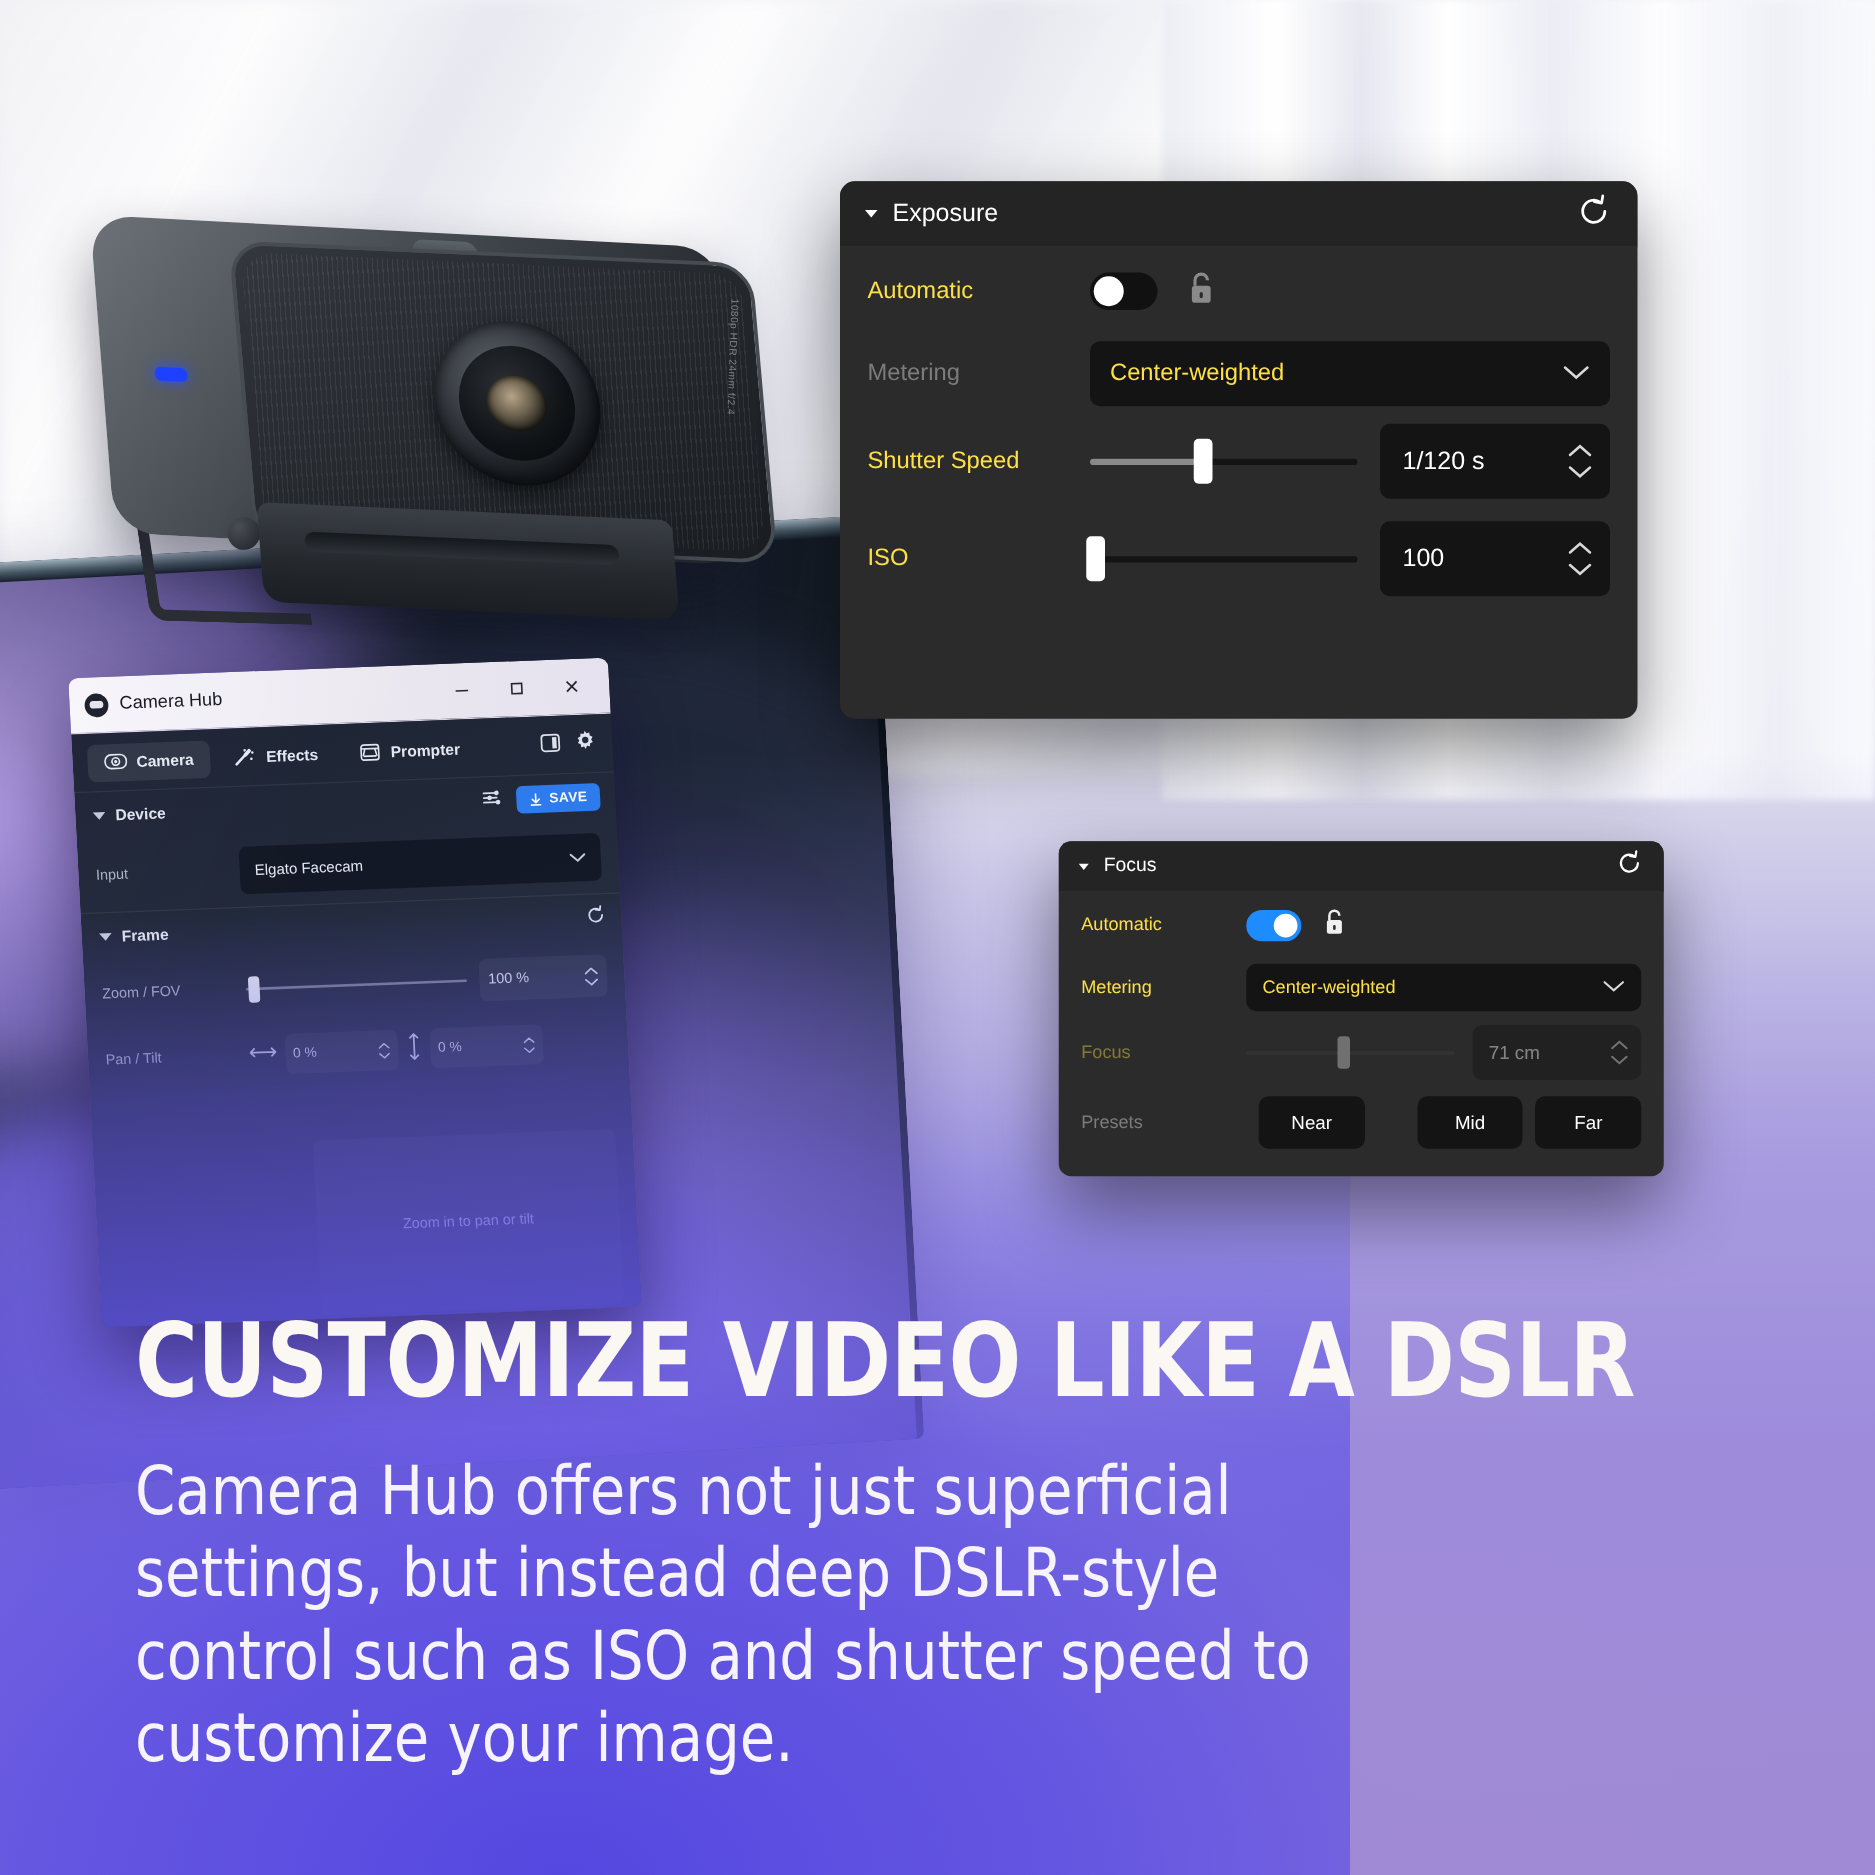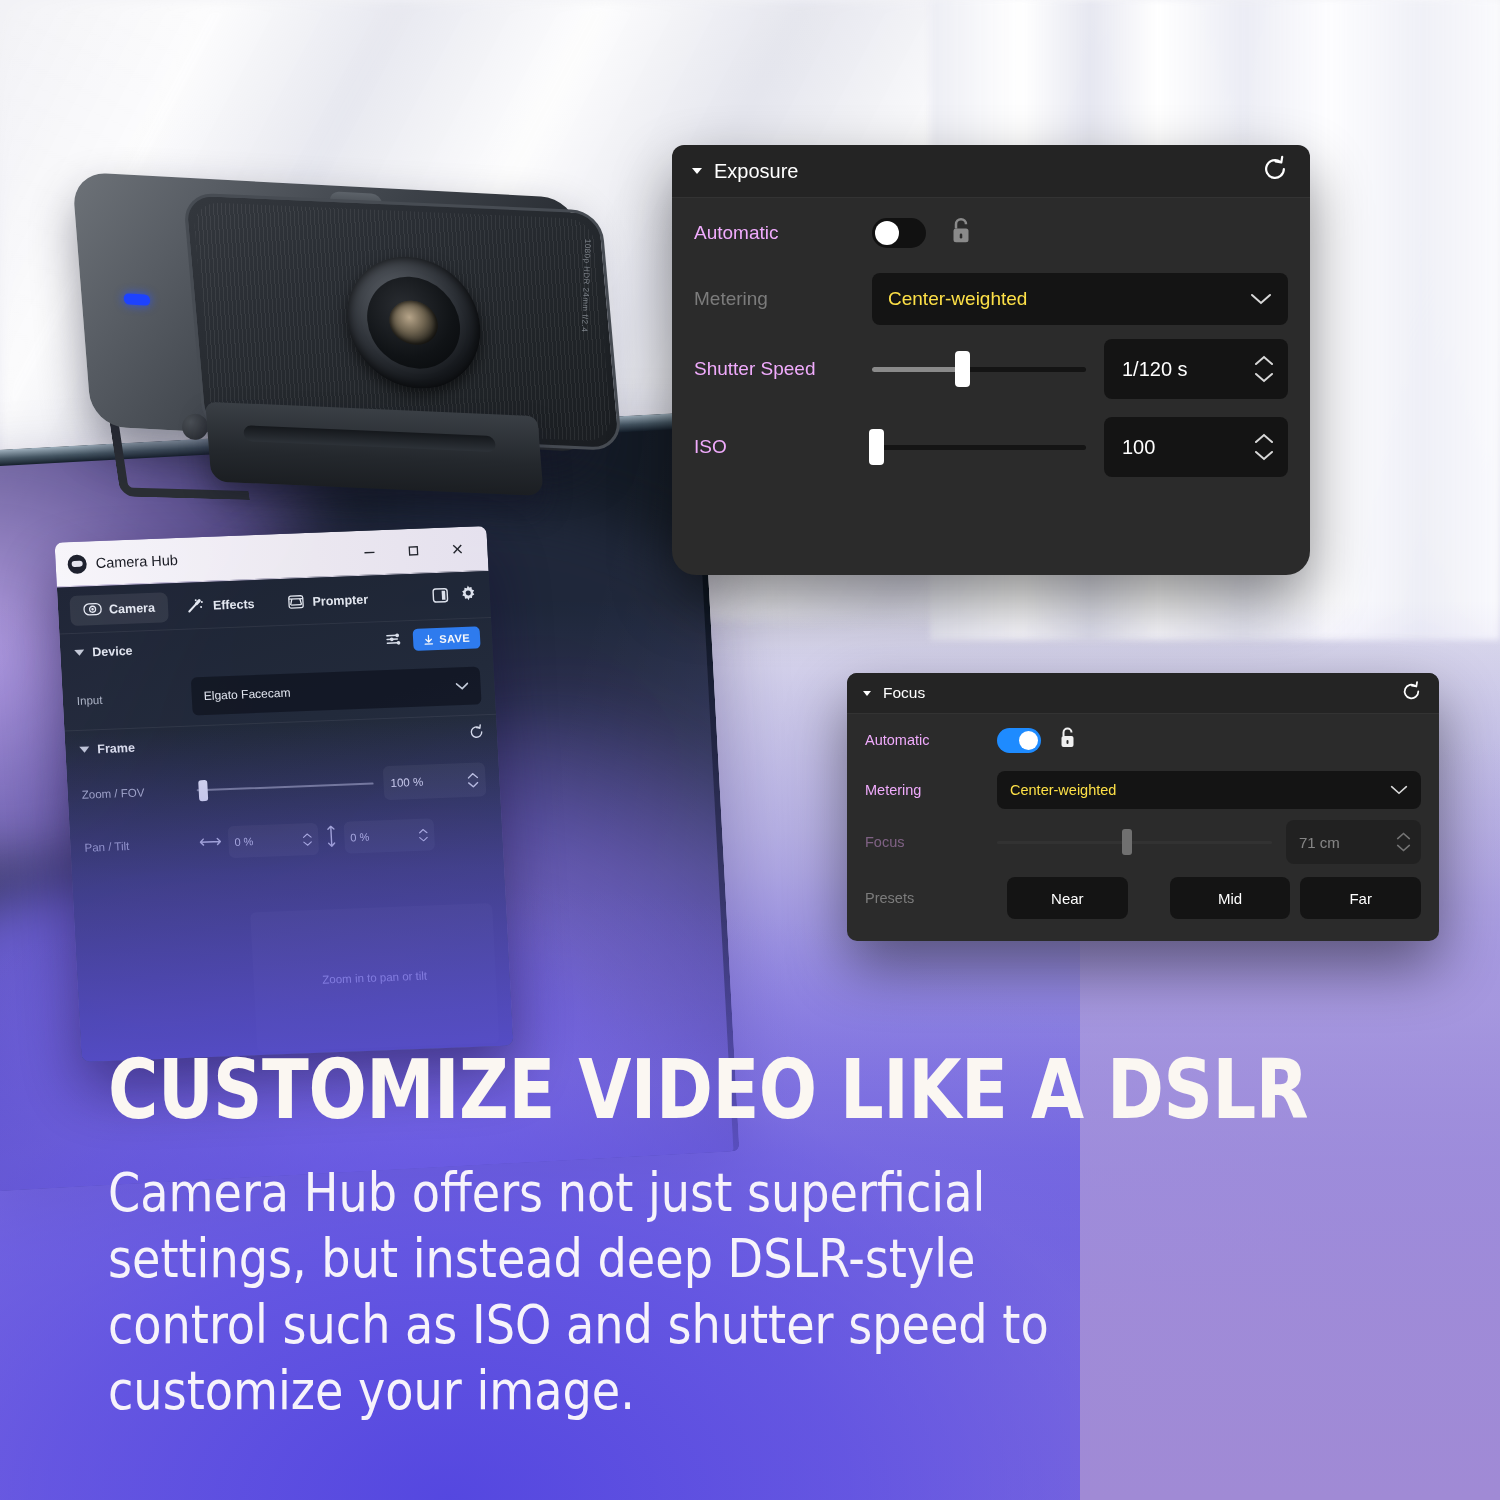--- a/index.html
+++ b/index.html
@@ -230,35 +230,35 @@
   .pan-box{width:78px;height:32px;background:rgba(255,255,255,.05);border-radius:6px;display:flex;align-items:center;padding:0 6px;font-size:11px;color:#cfd6e3;}
   .preview-note{
     position:absolute;left:176px;top:332px;right:14px;bottom:4px;
     background:rgba(255,255,255,.045);border-radius:6px;
     display:flex;align-items:center;justify-content:center;
     font-size:11.5px;color:#cfd4e4;
   }
 
   
   .panel{
-    position:absolute;background:#2b2b2b;border-radius:24px;
+    position:absolute;background:#2b2b2b;border-radius:12px;
     box-shadow:0 26px 60px rgba(0,0,0,.45);
     color:#fff;
   }
   .panel-head{
     display:flex;align-items:center;gap:12px;
     padding:0 20px;height:52px;
     border-bottom:1px solid rgba(255,255,255,.07);
     background:#242424;border-radius:12px 12px 0 0;
   }
   .panel-head .caret{border-top-color:#ffffff;}
   .panel-title{font-size:20px;font-weight:normal;color:#fff;}
   .reset{margin-left:auto;}
   .p-row{display:flex;align-items:center;padding:0 22px;}
-  .p-label{flex:0 0 auto;font-size:19px;color:#f0abfc;}
+  .p-label{flex:0 0 auto;font-size:19px;color:#fde047;}
   .p-label.dim{color:#7c7c7c;}
   .toggle{width:54px;height:30px;border-radius:16px;position:relative;flex:0 0 auto;}
   .toggle .kn{position:absolute;top:3px;width:24px;height:24px;border-radius:50%;background:#fff;}
   .toggle.off{background:#111;}
   .toggle.off .kn{left:3px;}
   .toggle.on{background:#1e8bff;}
   .toggle.on .kn{right:3px;}
   .select{
     background:#141414;border-radius:8px;display:flex;align-items:center;
     padding:0 16px;color:#fde047;
@@ -602,21 +602,21 @@
             </svg>
           <svg width="20" height="11" viewBox="0 0 20 11">
               <path d="M2 2 L10 9 L18 2" stroke="#d8d8d8" stroke-width="2" fill="none" stroke-linecap="round"></path>
             </svg>
         </span>
       </span>
     </div>
 
   </div>
 
-  <div class="panel" style="left:847px;top:673px;width:592px;height:268px;border-radius:10px;">
+  <div class="panel" style="left:847px;top:673px;width:484px;height:268px;border-radius:10px;">
     <div class="panel-head" style="height:40px;padding:0 16px;border-radius:10px 10px 0 0;">
       <span class="caret" style="border-left-width:4px;border-right-width:4px;border-top-width:5px;"></span>
       <span class="panel-title" style="font-size:15.5px;">Focus</span>
       <span class="reset">
         <svg width="23" height="23" viewBox="0 0 22 22">
             <path d="M17.5 11a6.5 6.5 0 1 1-2.6-5.2" fill="none" stroke="#fff" stroke-width="1.7" stroke-linecap="round"></path>
             <path d="M16.3 2 L15.6 6.2 L11.4 5.4" fill="none" stroke="#fff" stroke-width="1.7" stroke-linecap="round" stroke-linejoin="round"></path>
           </svg>
       </span>
     </div>

